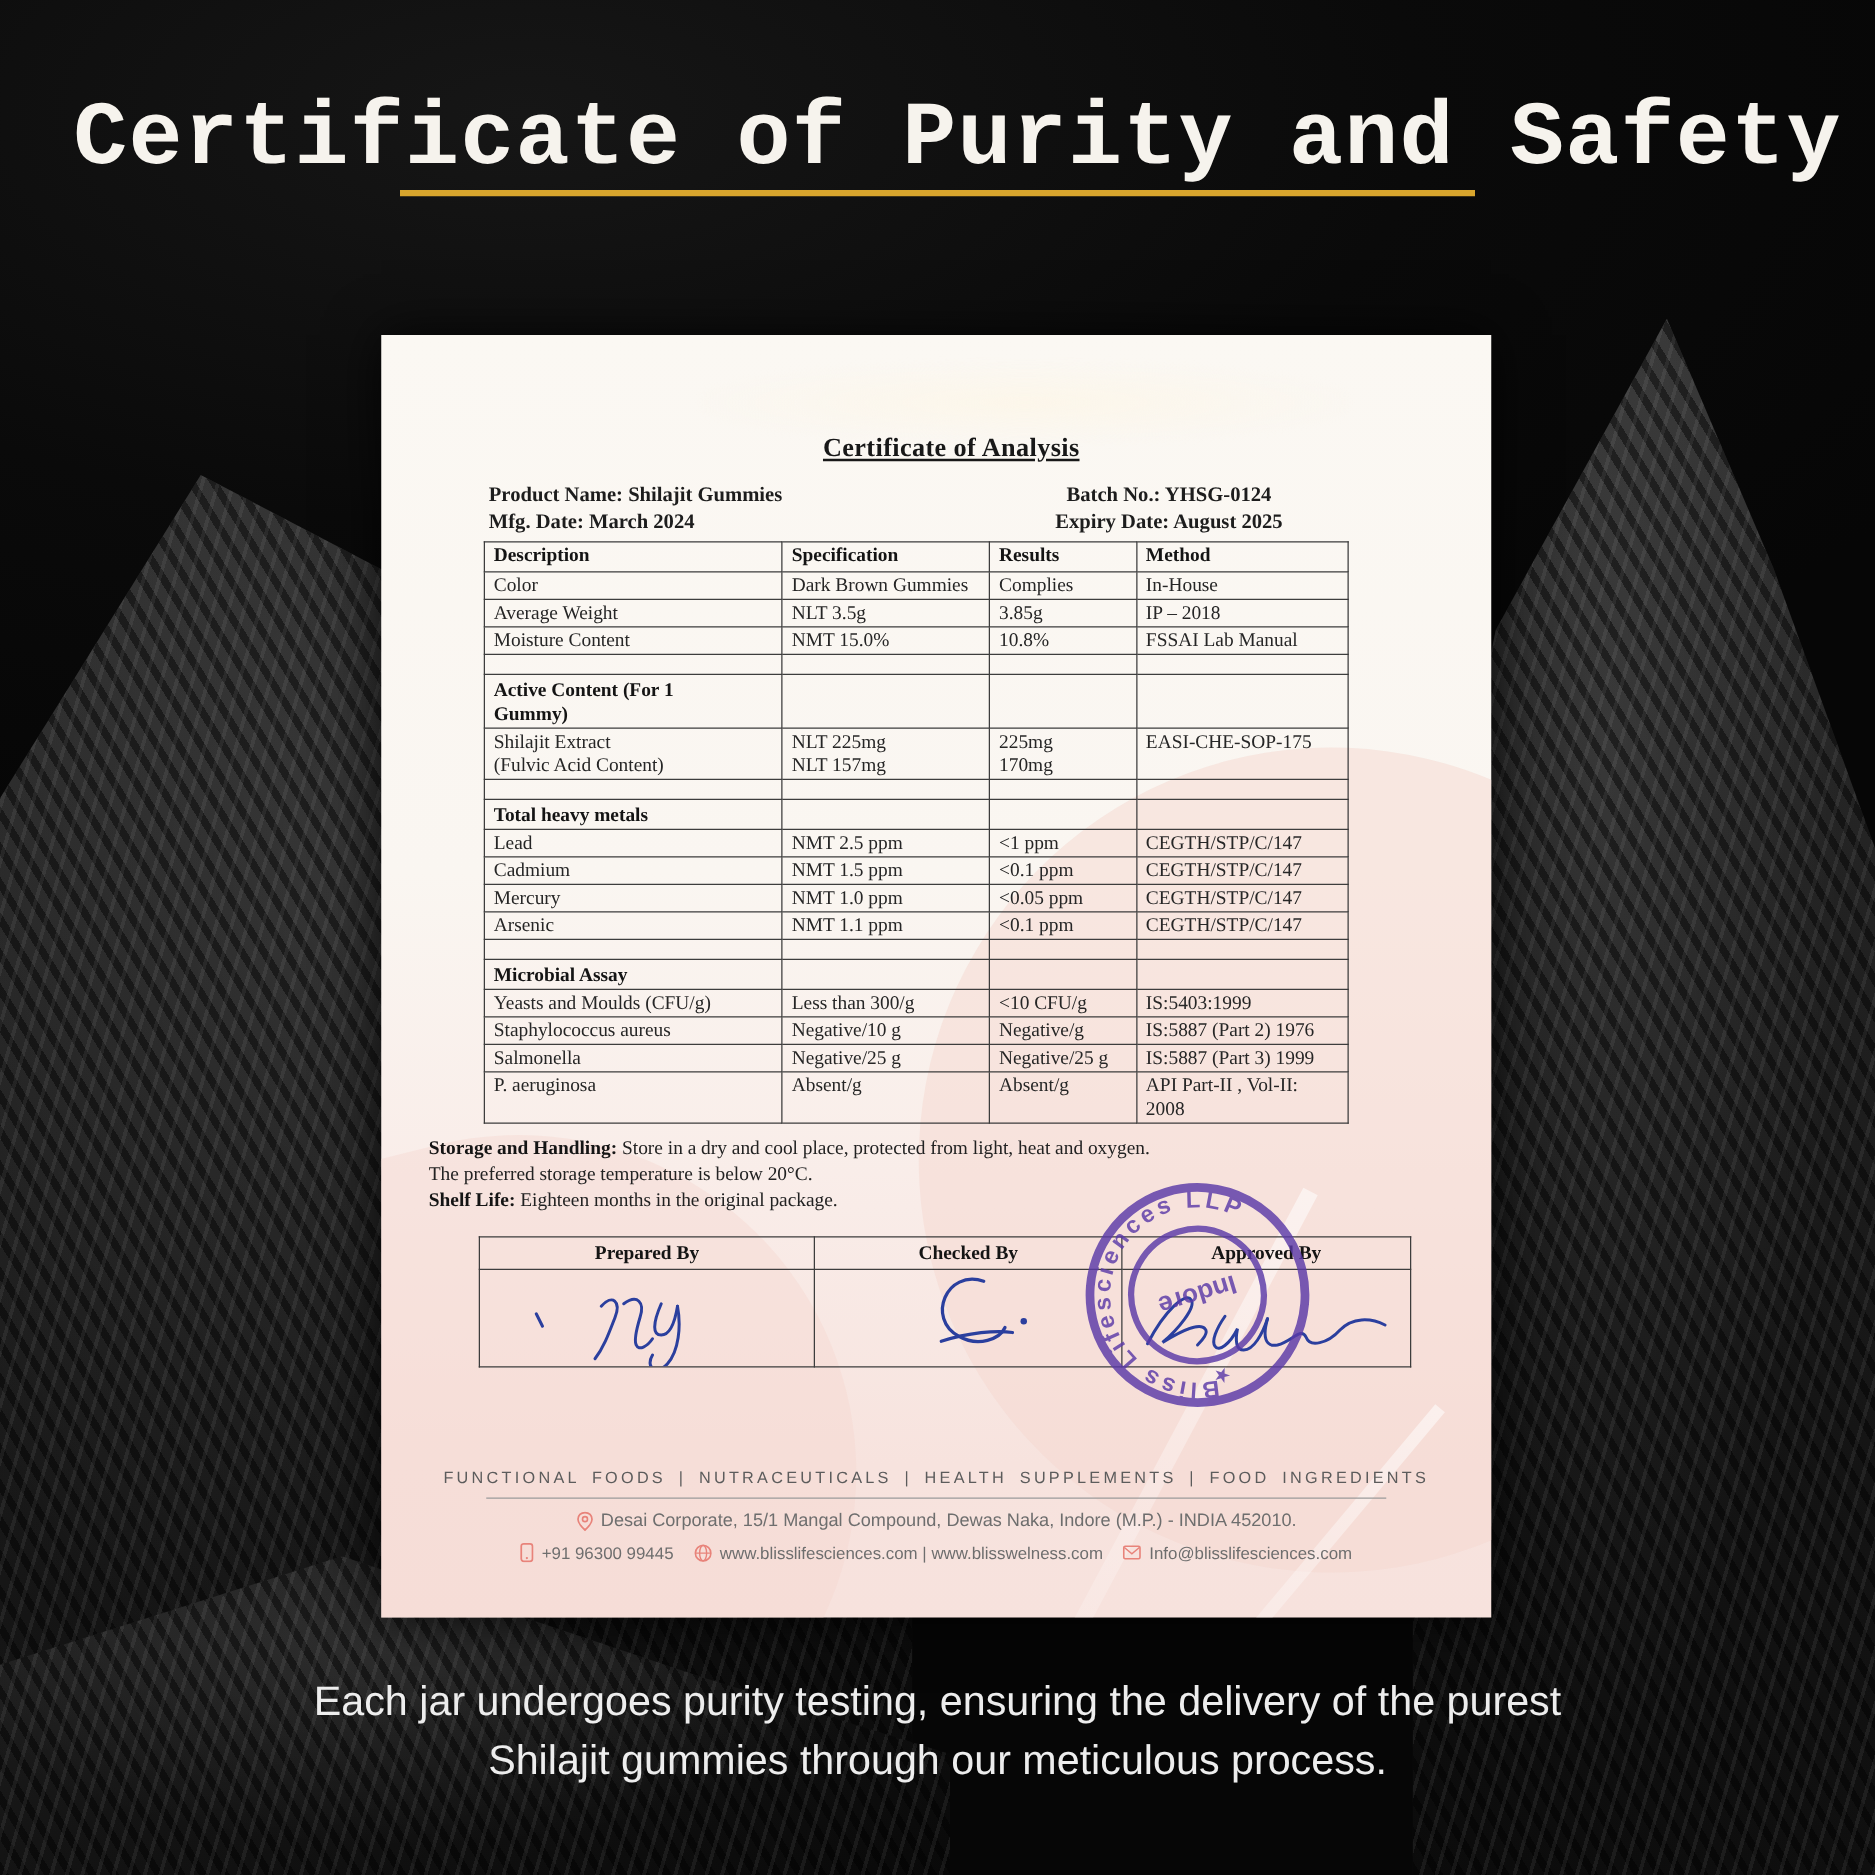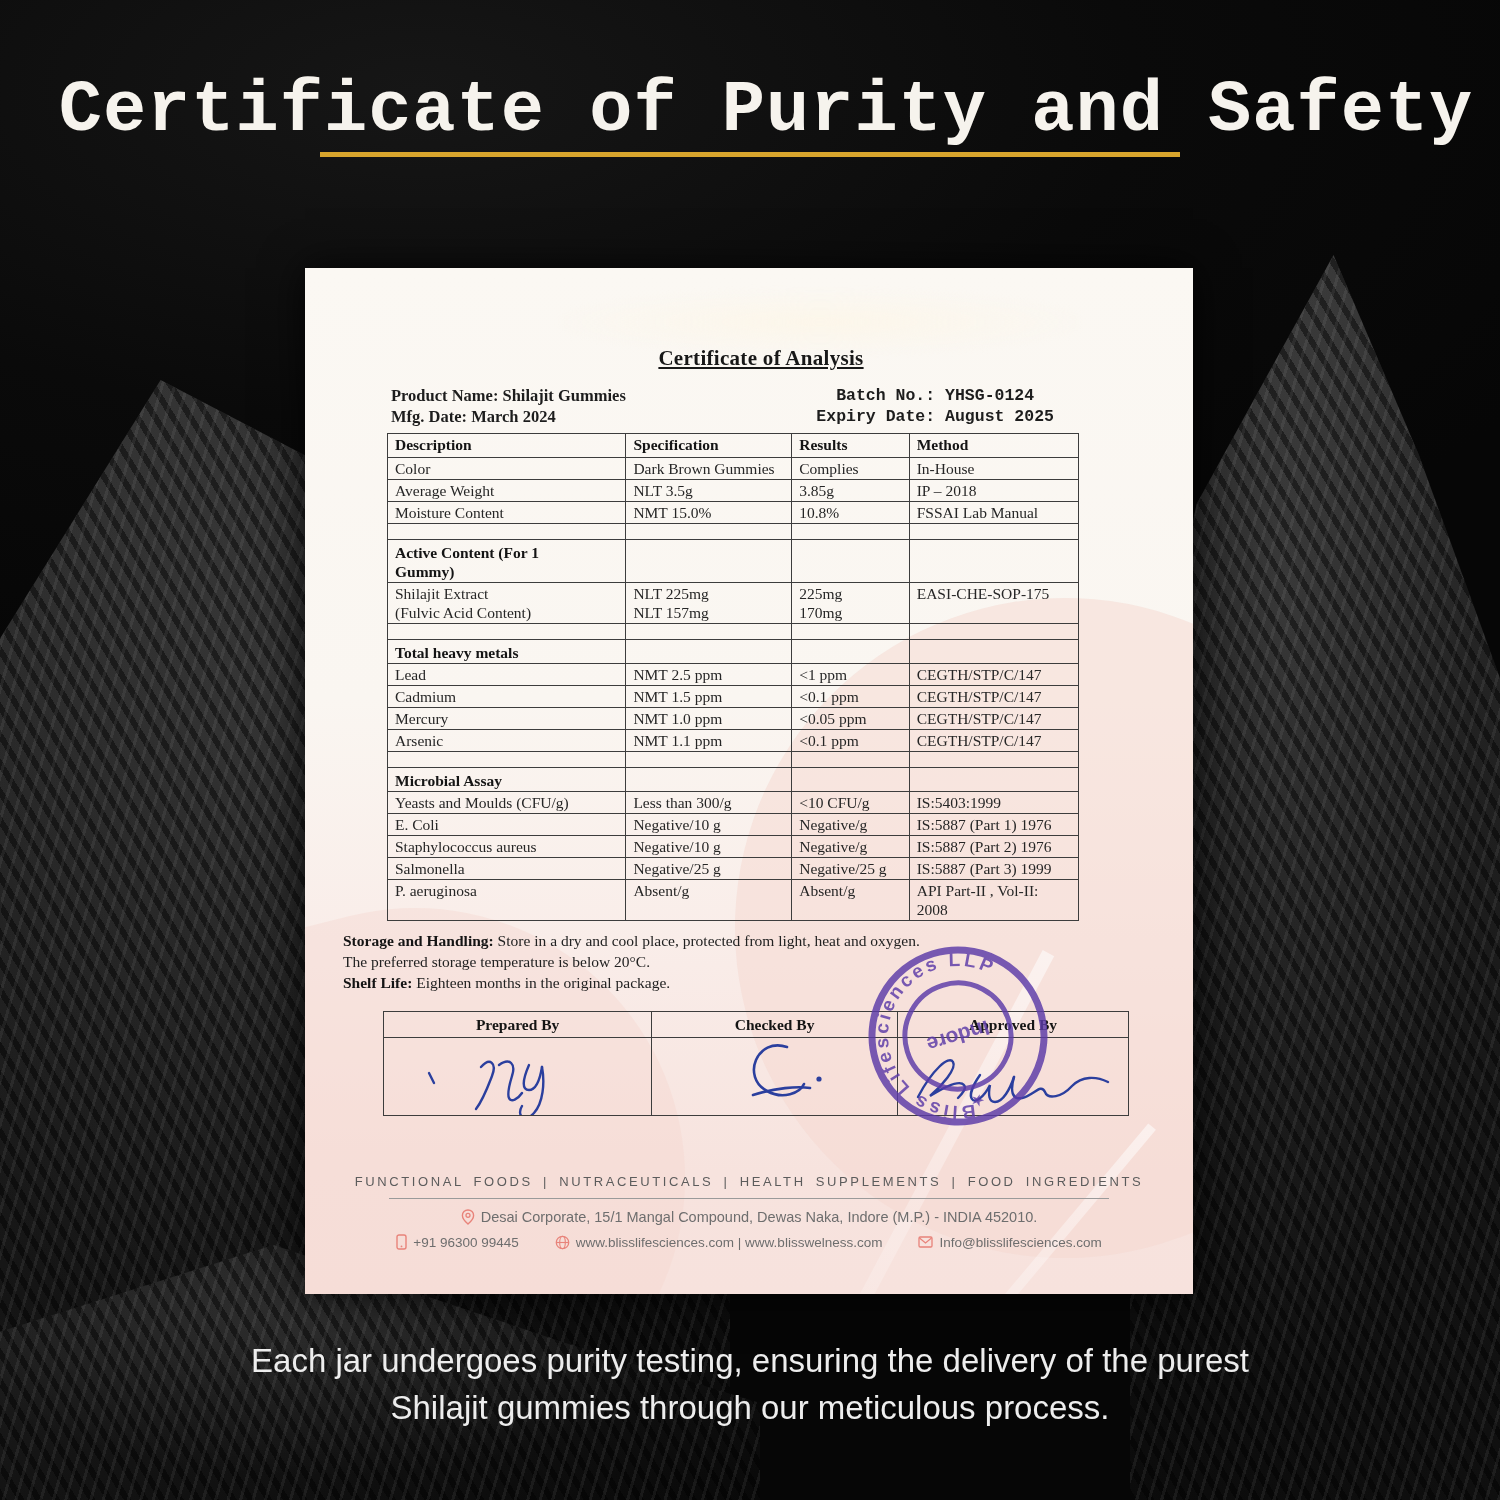--- a/index.html
+++ b/index.html
@@ -43,21 +43,21 @@
   .leaf-1 { left:430px; top:330px; width:660px; height:660px; border-radius:64% 0 64% 64%; transform:rotate(36deg); }
   .leaf-2 { left:-160px; top:640px; width:540px; height:540px; border-radius:0 64% 64% 64%; transform:rotate(-14deg); background:rgba(246,215,208,0.42); }
   .leaf-vein { position:absolute; background:linear-gradient(rgba(255,255,255,0.55),rgba(255,255,255,0.15)); }
   .vein-1 { left:636px; top:660px; width:13px; height:430px; transform:rotate(28deg); }
   .vein-2 { left:736px; top:820px; width:10px; height:330px; transform:rotate(40deg); }
   .paper-inner { position:relative; z-index:2; }
   .coa-title { margin-top:78px; text-align:center; font-size:21px; font-weight:bold;
     text-decoration:underline; color:#181818; letter-spacing:0.3px;padding-left:24px; }
   .meta-row { display:flex; margin:14px 86px 0 86px; font-size:16.5px; font-weight:bold; color:#1d1d1d; }
   .meta-left { width:52%; }
-  .meta-right { width:48%; text-align:center;font-family:Liberation Mono, monospace; }
+  .meta-right { width:48%; text-align:center; }
   .meta-row div { line-height:21px; }
   
   table.coa { border-collapse:collapse; margin:6px 0 0 82px; width:692px;
     font-size:15.5px; color:#262626; table-layout:fixed; }
   table.coa th, table.coa td { border:1px solid #3d3d3d; padding:1px 7px; text-align:left;
     vertical-align:top; line-height:19px; font-weight:normal; }
   table.coa thead th { font-weight:bold; height:24px; color:#141414; }
   tr.row-data td { height:22px; }
   tr.row-spacer td { height:16px; }
   tr.row-section td { height:24px; padding-top:3px; }
@@ -74,21 +74,21 @@
   .stamp { position:absolute; left:553px; top:668px; width:200px; height:200px;
     transform:rotate(163deg); opacity:0.82; z-index:6; }
   
   .paper-footer { position:absolute; left:0; bottom:0; width:100%; height:122px; z-index:3;
     font-family:"Liberation Sans","DejaVu Sans",sans-serif; text-align:center; }
   .footer-categories { font-size:13px; letter-spacing:2.6px; word-spacing:4px; color:#5c5c5c; margin-top:2px; }
   .footer-rule { width:81%; height:1px; background:#9a9a9a; margin:9px auto 0 auto; }
   .footer-address { margin-top:10px; font-size:14.5px; color:#6e6e6e;
     display:flex; align-items:center; justify-content:center; gap:6px; }
   .footer-contacts { margin-top:9px; font-size:13.5px; color:#6e6e6e;
-    display:flex; align-items:center; justify-content:center; gap:36px; }
+    display:flex; align-items:center; justify-content:center; gap:16px; }
   .contact-item { display:flex; align-items:center; gap:6px; }
   .icon-svg { display:inline-block; flex:0 0 auto; }
   
   .caption { position:absolute; top:1338px; left:50%; transform:translateX(-50%);
     width:1030px; text-align:center; font-size:33px; line-height:1.42; color:#ededed;
     font-family:"Liberation Sans","DejaVu Sans",sans-serif; }
 </style>
 </head>
 <body>
 
@@ -232,26 +232,20 @@
               <td>Microbial Assay</td>
               <td></td>
               <td></td>
               <td></td>
             </tr>
             <tr class="row-data">
               <td>Yeasts and Moulds (CFU/g)</td>
               <td>Less than 300/g</td>
               <td>&lt;10 CFU/g</td>
               <td>IS:5403:1999</td>
-            </tr>
-            <tr class="row-data">
-              <td>E. Coli</td>
-              <td>Negative/10 g</td>
-              <td>Negative/g</td>
-              <td>IS:5887 (Part 1) 1976</td>
             </tr>
             <tr class="row-data">
               <td>Staphylococcus aureus</td>
               <td>Negative/10 g</td>
               <td>Negative/g</td>
               <td>IS:5887 (Part 2) 1976</td>
             </tr>
             <tr class="row-data">
               <td>Salmonella</td>
               <td>Negative/25 g</td>

